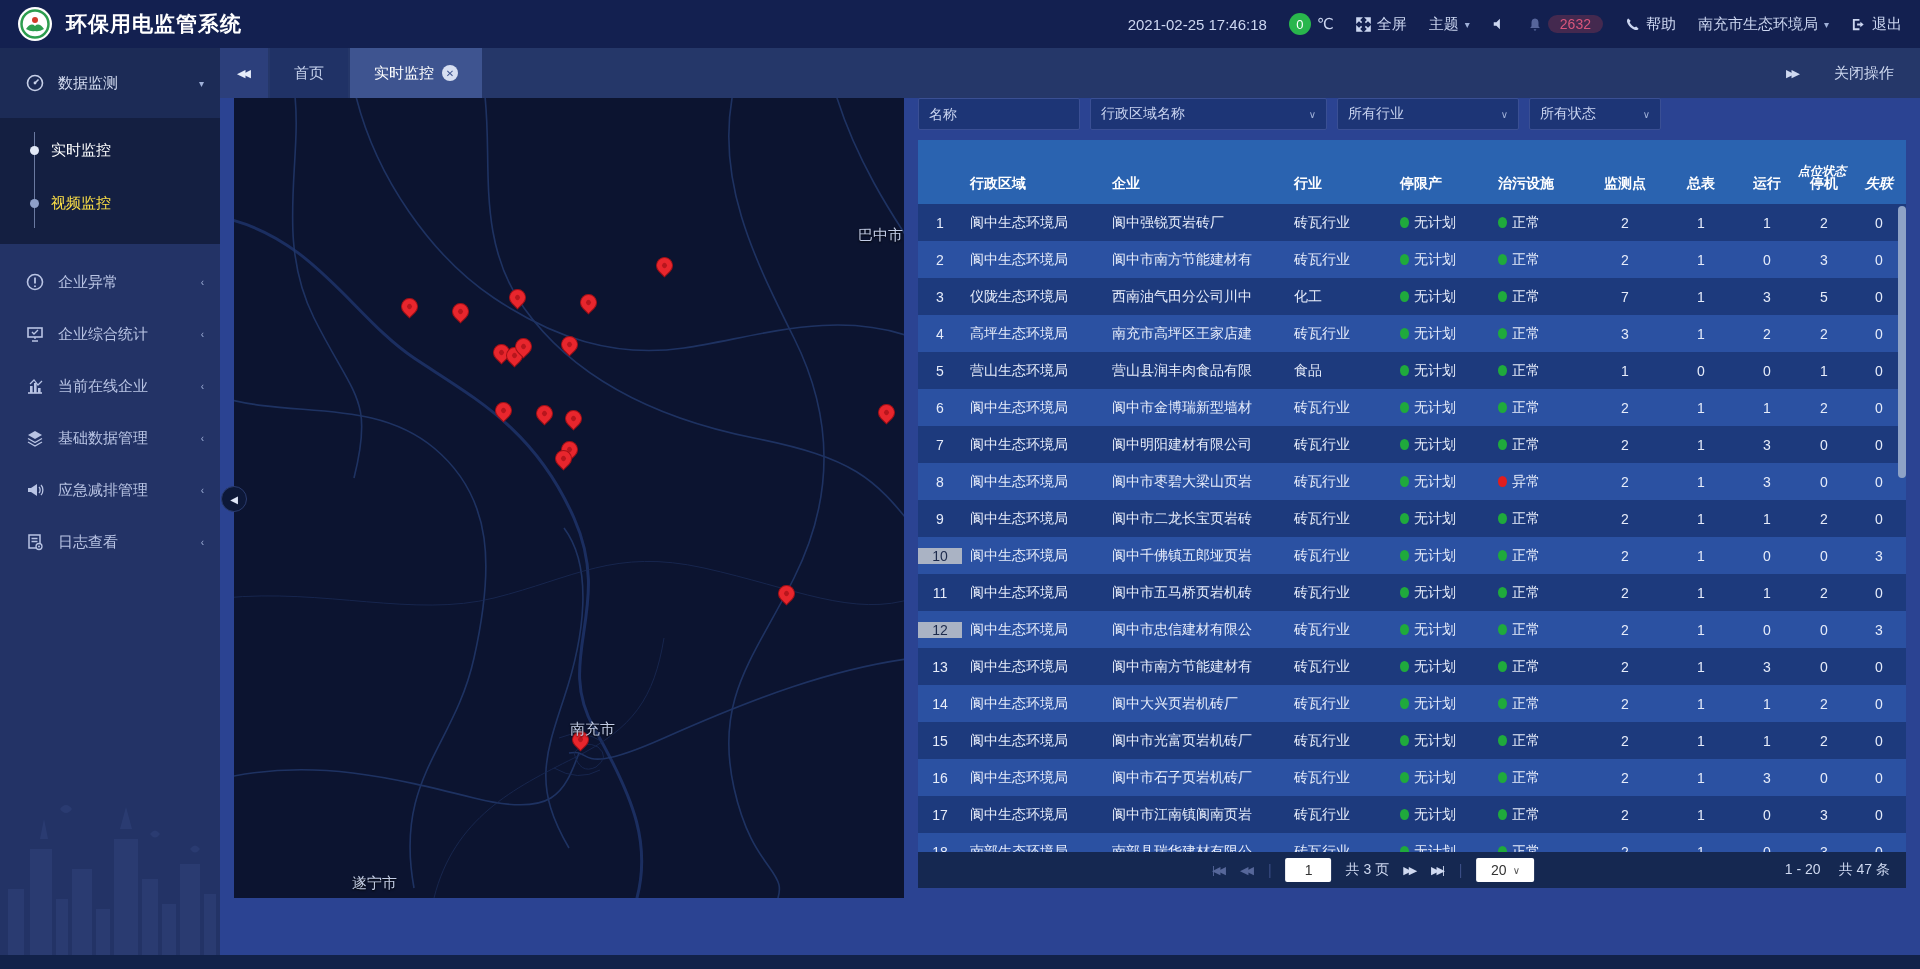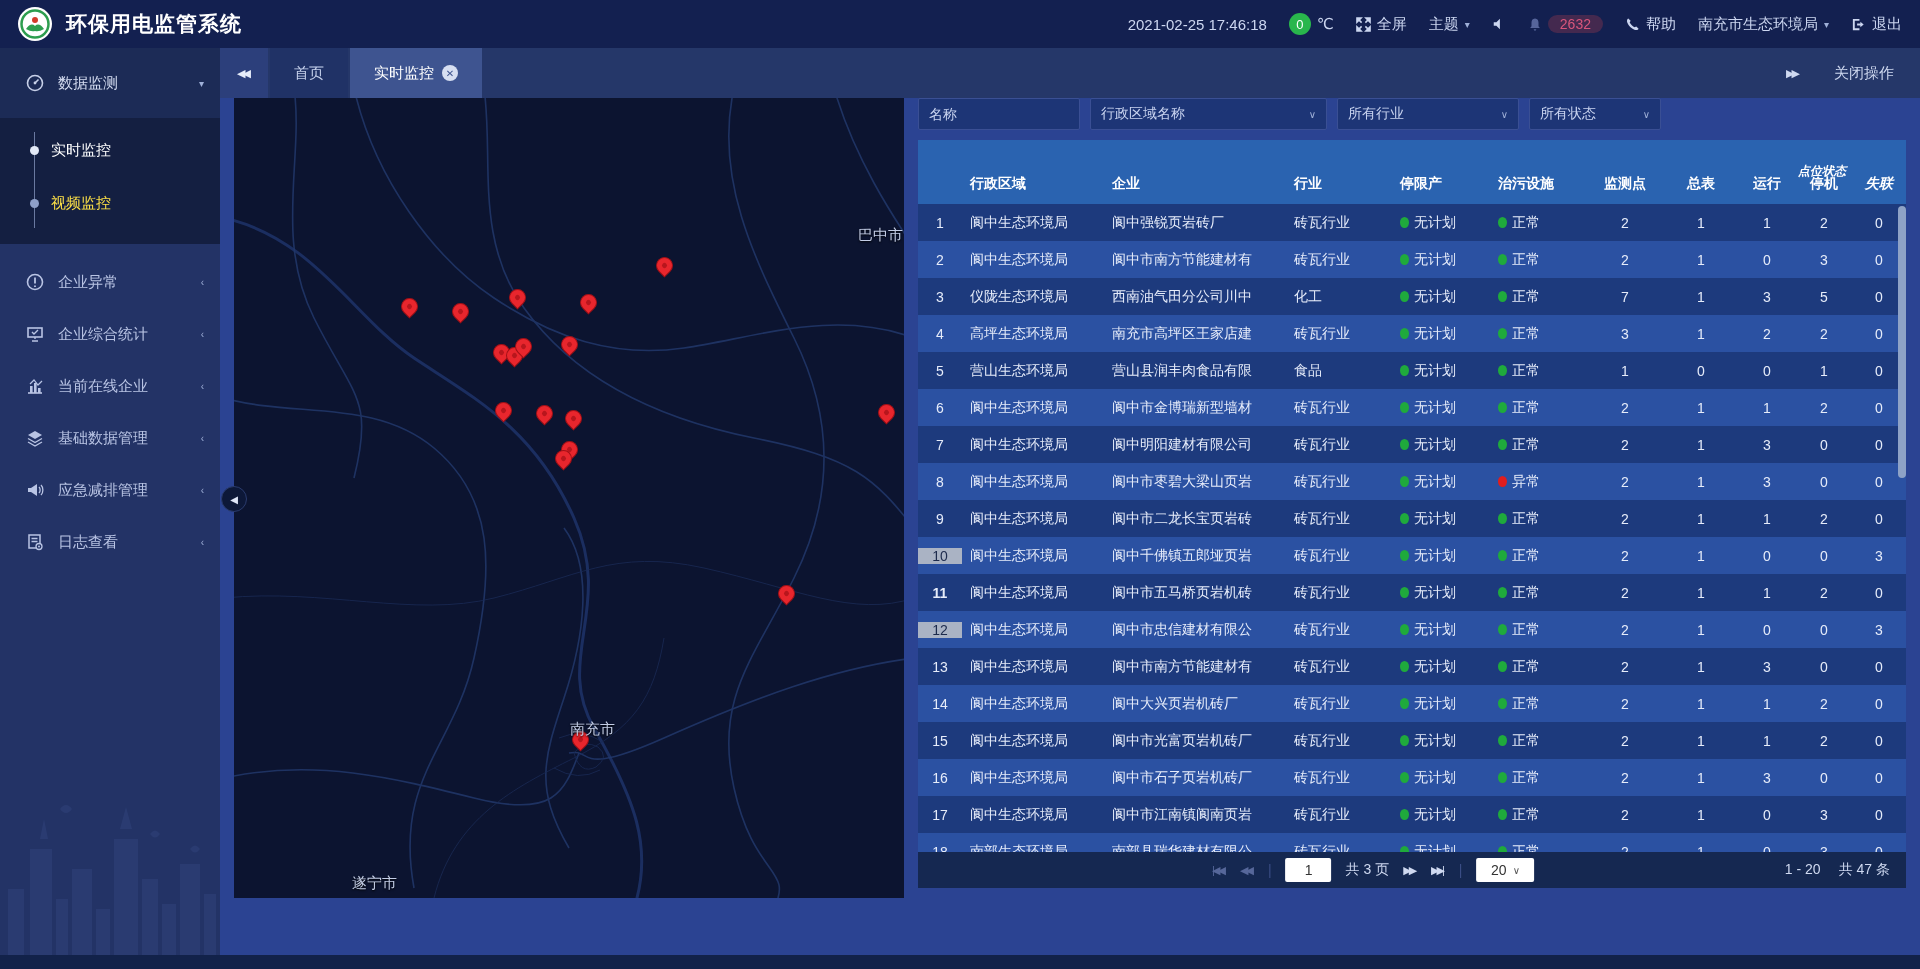--- a/index.html
+++ b/index.html
@@ -482,21 +482,21 @@
                 <div class="td left" style="width: 106px;">砖瓦行业</div>
                 <div class="td left" style="width: 98px;"><span class="sdot" style="background: rgb(31, 170, 60);"></span>无计划</div>
                 <div class="td left" style="width: 96px;"><span class="sdot" style="background: rgb(31, 170, 60);"></span>正常</div>
                 <div class="td center" style="width: 78px;">2</div>
                 <div class="td center" style="width: 74px;">1</div>
                 <div class="td center" style="width: 58px;">0</div>
                 <div class="td center" style="width: 56px;">0</div>
                 <div class="td center" style="width: 54px;">3</div>
               </div>
               <div class="tr">
-                <div class="td center" style="width: 44px; font-weight: bold;">11</div>
+                <div class="td center" style="width: 44px;">11</div>
                 <div class="td left" style="width: 142px;">阆中生态环境局</div>
                 <div class="td left" style="width: 182px;">阆中市五马桥页岩机砖</div>
                 <div class="td left" style="width: 106px;">砖瓦行业</div>
                 <div class="td left" style="width: 98px;"><span class="sdot" style="background: rgb(31, 170, 60);"></span>无计划</div>
                 <div class="td left" style="width: 96px;"><span class="sdot" style="background: rgb(31, 170, 60);"></span>正常</div>
                 <div class="td center" style="width: 78px;">2</div>
                 <div class="td center" style="width: 74px;">1</div>
                 <div class="td center" style="width: 58px;">1</div>
                 <div class="td center" style="width: 56px;">2</div>
                 <div class="td center" style="width: 54px;">0</div>

